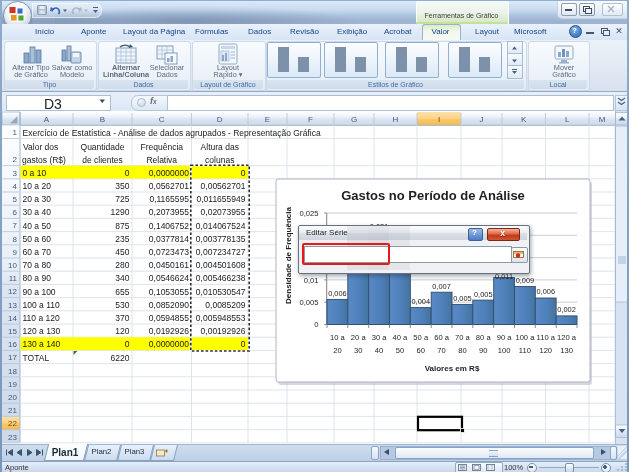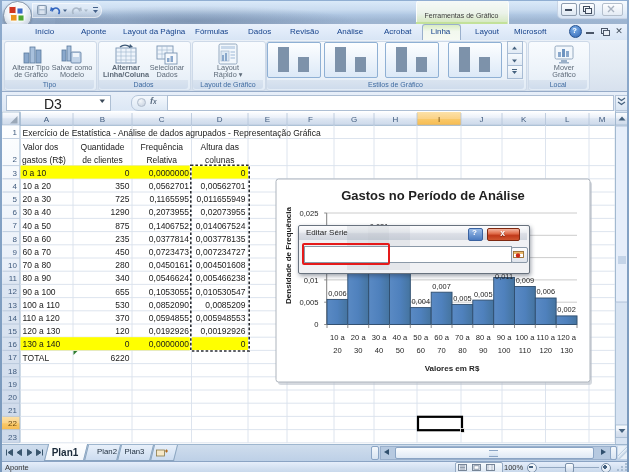--- a/index.html
+++ b/index.html
@@ -56,25 +56,25 @@
     </svg>
 
   <div class="abs" id="tabrow" style="left:0;top:24px;width:629px;height:16px;background:linear-gradient(180deg,#e9f1fc,#d8e5f5);"></div>
   <div class="abs" style="left:3px;top:27px;width:420px;height:11px;font-size:8px;color:#15428b;">
     <span style="position:absolute;left:32px;">Início</span>
     <span style="position:absolute;left:78px;">Aponte</span>
     <span style="position:absolute;left:120px;">Layout da Página</span>
     <span style="position:absolute;left:192px;">Fórmulas</span>
     <span style="position:absolute;left:245px;">Dados</span>
     <span style="position:absolute;left:287px;">Revisão</span>
-    <span style="position:absolute;left:334px;">Análise</span>
+    <span style="position:absolute;left:334px;">Exibição</span>
     <span style="position:absolute;left:381px;">Acrobat</span>
   </div>
   <div class="abs" style="left:422px;top:24px;width:37px;height:16px;border:1px solid #9ab0cc;border-bottom:none;border-radius:3px 3px 0 0;background:linear-gradient(180deg,#d9edc4 0%,#f2f8ee 40%,#f6faf3 100%);"></div>
-  <div class="abs" style="left:422px;top:27px;width:37px;height:11px;font-size:8px;color:#15428b;text-align:center;">Linha</div>
+  <div class="abs" style="left:422px;top:27px;width:37px;height:11px;font-size:8px;color:#15428b;text-align:center;">Valor</div>
   <div class="abs" style="left:468px;top:27px;width:160px;height:11px;font-size:8px;color:#15428b;">
     <span style="position:absolute;left:7px;">Layout</span>
     <span style="position:absolute;left:46px;">Microsoft</span>
   </div>
   <div class="abs" style="left:569px;top:25px;width:11px;height:11px;border-radius:50%;background:radial-gradient(circle at 40% 30%,#7eb2ec,#2e62b0);border:1px solid #24508e;"></div>
   <div class="abs" style="left:569px;top:26px;width:11px;height:10px;font-size:7.5px;line-height:10px;color:#ffffff;text-align:center;font-weight:bold;">?</div>
   <div class="abs" style="left:586px;top:32px;width:8px;height:2px;background:#4a5668;"></div>
   <div class="abs" style="left:601px;top:28px;width:5px;height:4px;border:1px solid #4a5668;"></div>
   <div class="abs" style="left:603px;top:30px;width:5px;height:4px;border:1px solid #4a5668;background:#e8eef6;"></div>
   <div class="abs" style="left:613px;top:26px;width:12px;height:11px;font-size:9px;line-height:11px;color:#44505e;text-align:center;">✕</div>
@@ -529,21 +529,21 @@
     <g stroke="#3a566e" stroke-width="1" fill="#3a566e">
       <path d="M1.5,1.5 v6 M7.5,1.5 l-4.5,3 l4.5,3 z"></path>
       <path d="M16.5,1.5 l-4.5,3 l4.5,3 z"></path>
       <path d="M22.5,1.5 l4.5,3 l-4.5,3 z"></path>
       <path d="M31.5,1.5 l4.5,3 l-4.5,3 z M37.5,1.5 v6"></path>
     </g>
   </svg>
   <div class="abs" style="left:46px;top:444px;width:38px;height:16px;background:linear-gradient(180deg,#ffffff,#f2f6fb);border:1px solid #8aa4c0;border-top:none;transform:skewX(-14deg);"></div>
   <div class="abs" style="left:46px;top:446.5px;width:38px;height:13px;font-size:10px;font-weight:bold;color:#1a2a3a;text-align:center;">Plan1</div>
   <div class="abs" style="left:86px;top:445px;width:31px;height:15px;background:linear-gradient(180deg,#e8f0fa,#ccdcf0);border:1px solid #8aa4c0;border-top:none;transform:skewX(-14deg);"></div>
-  <div class="abs" style="left:86px;top:446.5px;width:31px;height:13px;font-size:7.8px;color:#1a2a3a;text-align:right;">Plan2</div>
+  <div class="abs" style="left:86px;top:446.5px;width:31px;height:13px;font-size:7.8px;color:#1a2a3a;text-align:center;">Plan2</div>
   <div class="abs" style="left:119px;top:445px;width:31px;height:15px;background:linear-gradient(180deg,#e8f0fa,#ccdcf0);border:1px solid #8aa4c0;border-top:none;transform:skewX(-14deg);"></div>
   <div class="abs" style="left:119px;top:446.5px;width:31px;height:13px;font-size:7.8px;color:#1a2a3a;text-align:center;">Plan3</div>
   <div class="abs" style="left:152px;top:445px;width:22px;height:15px;background:linear-gradient(180deg,#e8f0fa,#ccdcf0);border:1px solid #8aa4c0;border-top:none;transform:skewX(-14deg);"></div>
   <svg class="abs" style="left:156px;top:448px;" width="13" height="9">
     <rect x="0.5" y="2" width="8" height="6" fill="#f6e8c8" stroke="#8a7a4a" stroke-width="0.8"></rect>
     <path d="M9,1 l3,0 M10.5,-0.5 l0,3" stroke="#b06a1a" stroke-width="1.2" transform="translate(0,2)"></path>
   </svg>
 
   <div class="abs" style="left:371px;top:446px;width:6px;height:12px;background:linear-gradient(180deg,#f4f8fc,#d8e4f2);border:1px solid #8aa4c4;border-radius:2px;"></div>
   <div class="abs" style="left:380px;top:446px;width:234px;height:12px;background:#b6c9e0;border:1px solid #9ab0cc;"></div>

